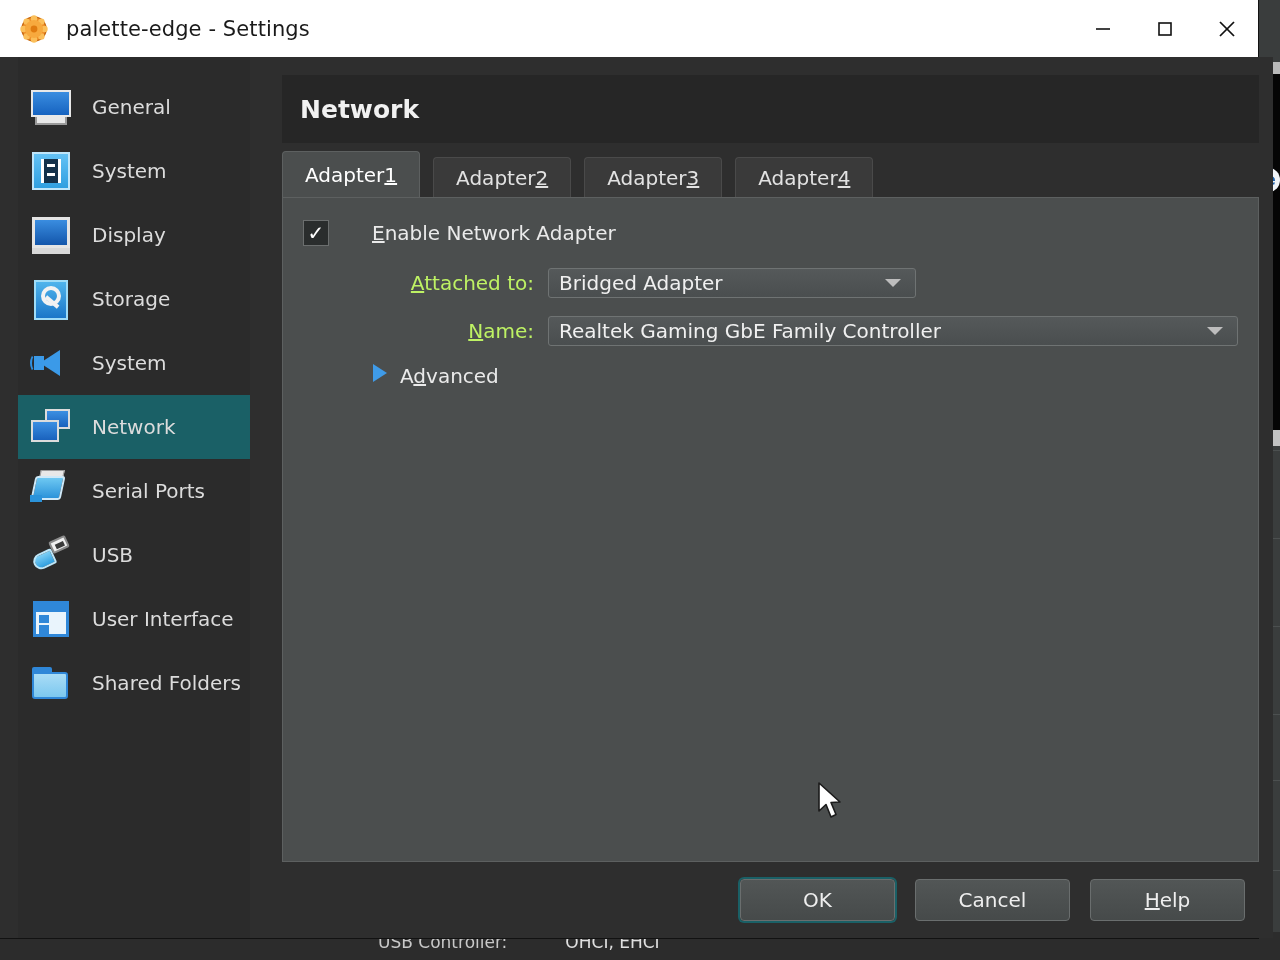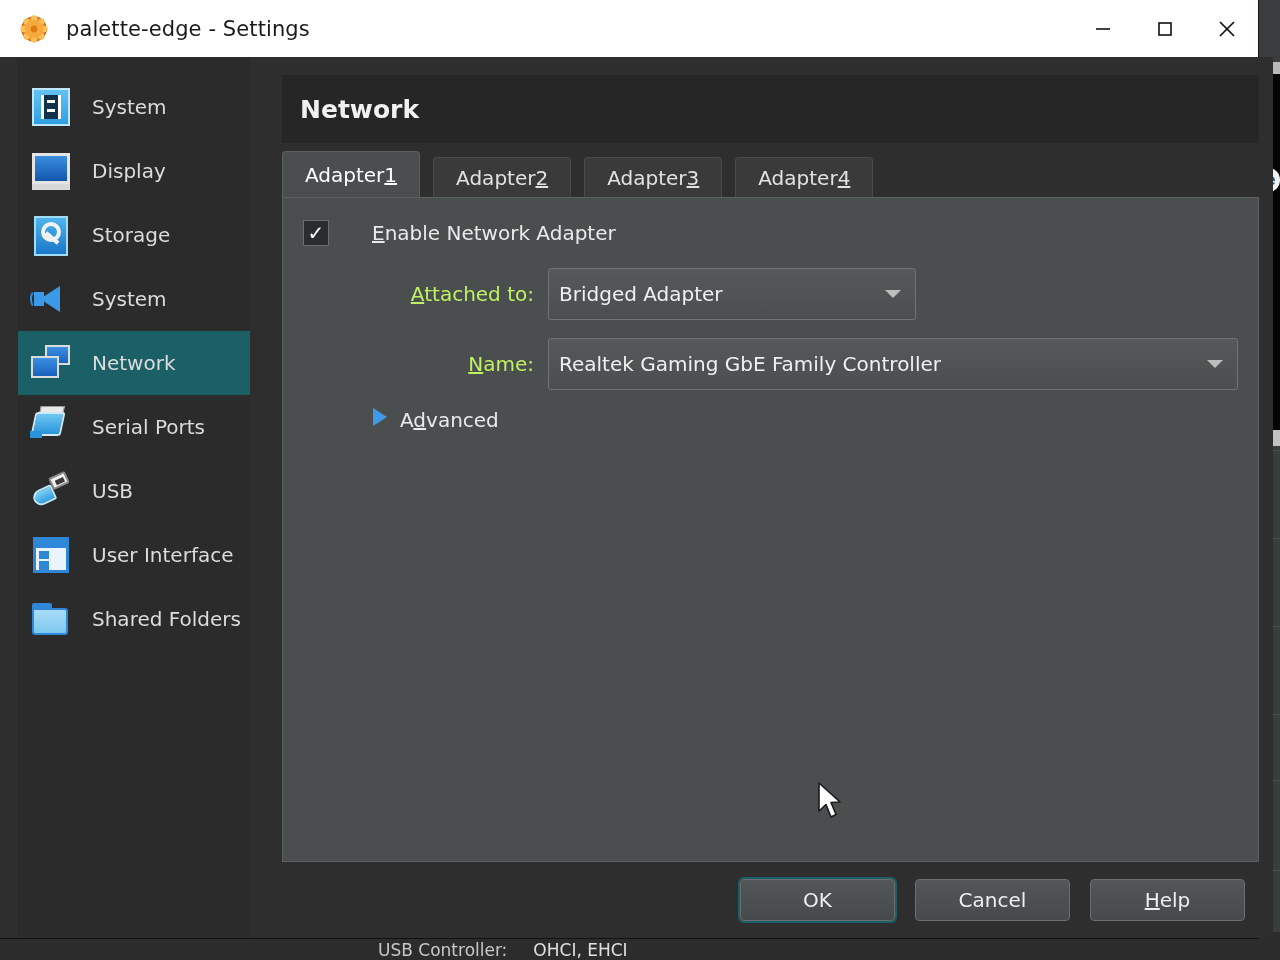--- a/index.html
+++ b/index.html
@@ -49,23 +49,24 @@
   }
   .bg-right-lines { position: absolute; right: 0; top: 450px; width: 40px; height: 510px; }
   .bg-right-lines div {
     position: absolute; left: 0; width: 40px; height: 1px; background: #4c5050;
   }
   .bg-bottom-text {
     position: absolute; left: 0; bottom: 0; width: 1280px; height: 28px;
     background: #2c2c2c;
     color: #d4d4d4;
     font-size: 17px;
-    display: flex; align-items: flex-end;
+    display: flex; align-items: flex-start;
     padding-left: 378px;
     overflow: hidden;
+    gap: 32px;
   }
   .bg-bottom-text .lbl { color: #c8c8c8; }
   .bg-bottom-text .val { color: #e0e0e0; margin-left: 26px; }
   .bg-vline { position: absolute; left: 368px; bottom: 0; width: 1px; height: 26px; background: #4a4a4a; }
 
   
   #win {
     position: absolute; left: 0; top: 0;
     width: 1258px; height: 938px;
     background: #2e2e2e;
@@ -284,21 +285,21 @@
   }
   .cb-label { font-size: 20px; color: #eaeaea; margin-left: 31px; }
 
   .frow { display: flex; align-items: center; margin-bottom: 18px; }
   .flabel {
     width: 245px; flex: 0 0 245px;
     text-align: right; padding-right: 14px;
     font-size: 20px; color: #bef264;
   }
   .combo {
-    height: 52px;
+    height: 30px;
     background: linear-gradient(180deg,#55595a,#4a4e4f);
     border: 1px solid #6f7373;
     border-radius: 3px;
     display: flex; align-items: center;
     padding: 0 8px 0 10px;
     color: #f0f0f0; font-size: 20px;
     position: relative;
     cursor: default;
   }
   .combo .ctext { flex: 1 1 auto; white-space: nowrap; overflow: hidden; }
@@ -415,20 +416,27 @@
             <line x1="18" y1="4" x2="4" y2="18" stroke="currentColor" stroke-width="1.7"></line>
           </svg>
       </div>
     </div>
   </div>
 
   <div id="body">
 
     <div id="sidebar">
 
+      <div class="side-item">
+        <div class="side-ico">
+          <div class="ic-monitor"></div>
+            <div class="ic-monitor-base"></div>
+        </div>
+        <div class="side-lbl">General</div>
+      </div>
 
       <div class="side-item">
         <div class="side-ico">
           <div class="ic-chip"></div>
             <div class="ic-chip-in"></div>
         </div>
         <div class="side-lbl">System</div>
       </div>
 
       <div class="side-item">

